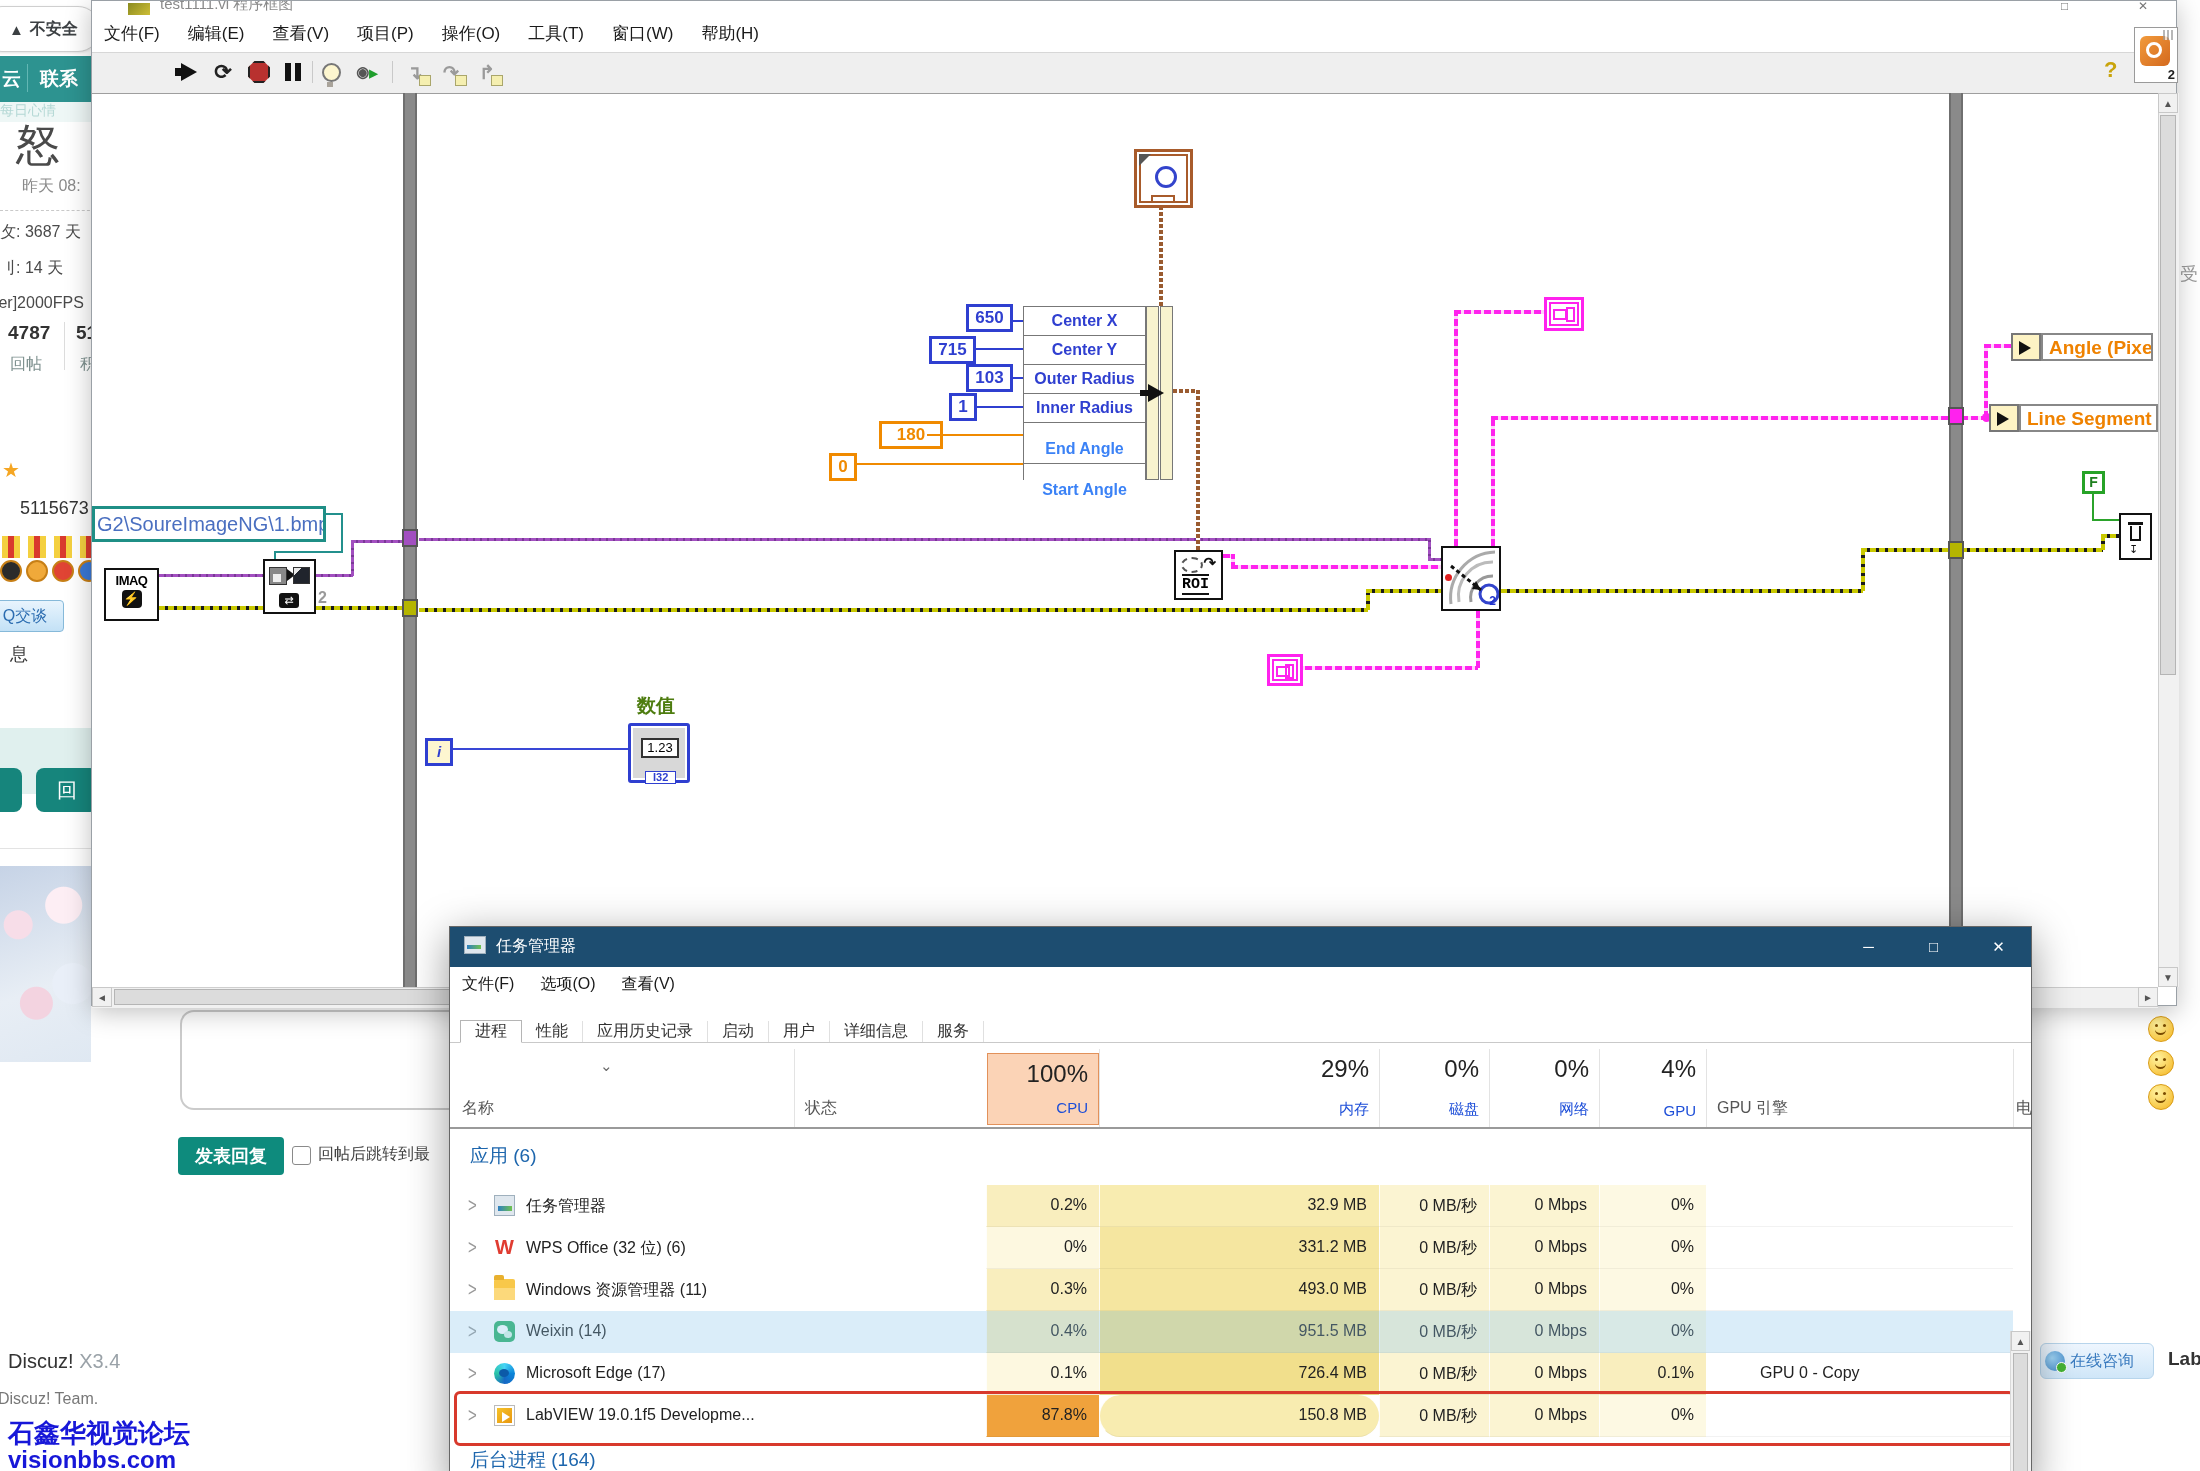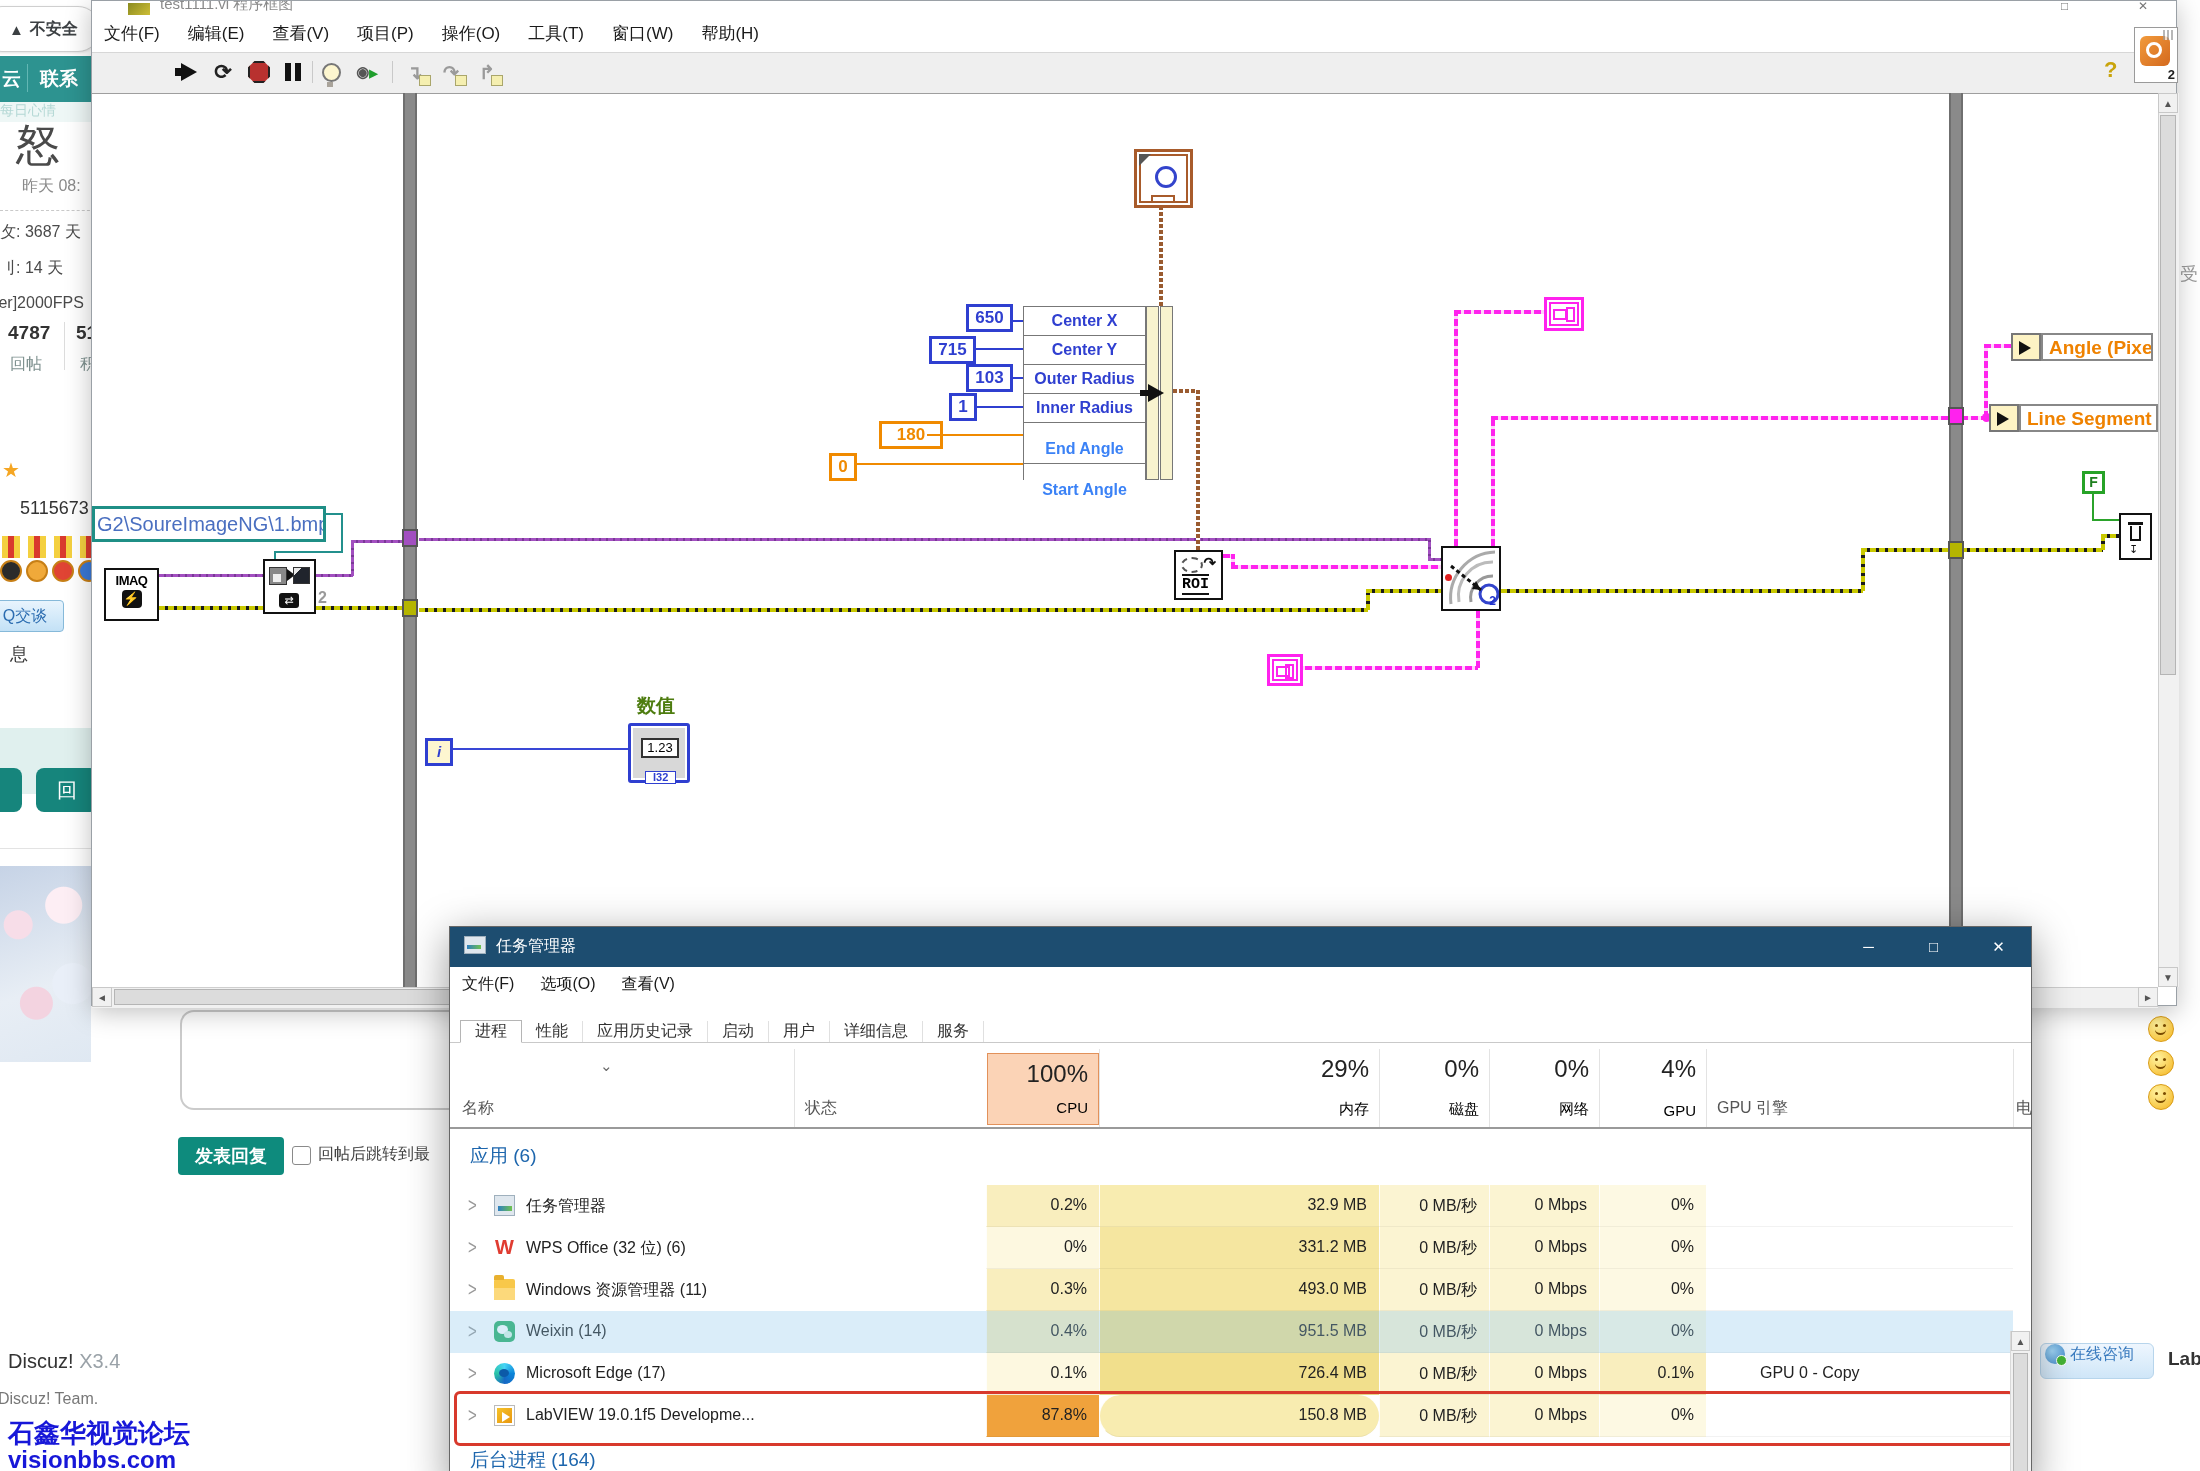--- a/index.html
+++ b/index.html
@@ -46,21 +46,21 @@
   .postbtn{position:absolute;left:178px;top:1137px;width:106px;height:38px;background:#0e8b7d;border:none;
     border-radius:4px;color:#fff;font-size:18px;font-weight:bold;}
   .jumpchk{position:absolute;left:292px;top:1146px;width:17px;height:17px;background:#fff;border:1px solid #8a8a8a;border-radius:3px;}
   .jumplab{position:absolute;left:318px;top:1144px;font-size:16px;color:#444;white-space:nowrap;}
   .discuz{position:absolute;left:8px;top:1350px;font-size:20px;color:#333;font-weight:bold;}
   .discuz span{color:#9aa2a8;font-weight:normal;}
   .team{position:absolute;left:-2px;top:1390px;font-size:16px;color:#777;}
   .sitename{position:absolute;left:8px;top:1416px;font-size:26px;font-weight:bold;color:#1717d8;}
   .siteurl{position:absolute;left:8px;top:1446px;font-size:24px;font-weight:bold;color:#1717d8;}
   .consult{position:absolute;left:2040px;top:1343px;width:112px;height:34px;border:1px solid #b7d5ec;border-radius:6px;
-    background:linear-gradient(#eef6fe,#cfe6f8);display:flex;align-items:flex-start;}
+    background:linear-gradient(#eef6fe,#cfe6f8);display:flex;align-items:center;}
   .consult .qico{width:20px;height:20px;margin-left:4px;border-radius:50%;
     background:radial-gradient(circle at 35% 35%,#9fd4f5,#3d85c6);position:relative;}
   .consult .qico::after{content:"";position:absolute;right:-2px;bottom:-2px;width:9px;height:9px;border-radius:50%;
     background:#44b235;border:1px solid #fff;}
   .consult .ct{margin-left:5px;font-size:16px;color:#3a7bbf;}
   .labv{position:absolute;left:2168px;top:1348px;font-size:19px;font-weight:bold;color:#333;}
   .vbar{position:absolute;left:2026px;top:1336px;width:4px;height:72px;background:#3a66c9;}
   .smiley{position:absolute;width:24px;height:24px;border-radius:50%;border:1px solid #d99b14;
     background:radial-gradient(circle at 35% 30%,#fff3a0,#f4b41f);}
   .smiley::before{content:"";position:absolute;left:6px;top:7px;width:3px;height:3px;border-radius:50%;background:#7a4c00;box-shadow:8px 0 0 #7a4c00;}
@@ -195,21 +195,21 @@
   .tmmenubar{position:absolute;left:0;top:40px;width:100%;height:34px;background:#fff;display:flex;align-items:center;
     padding-left:12px;gap:26px;box-sizing:border-box;}
   .tmmenubar .mi{font-size:16px;color:#1a1a1a;}
   .tmtabs{position:absolute;left:0;top:74px;width:100%;height:42px;background:#fff;border-bottom:1px solid #c9c9c9;
     display:flex;align-items:flex-end;padding-left:10px;box-sizing:border-box;}
   .tmtab{font-size:16px;color:#333;padding:0 14px;border-right:1px solid #e0e0e0;}
   .tmtab.active{border:1px solid #b5b5b5;border-bottom:1px solid #fff;background:#fff;margin-bottom:-1px;}
   .tmheader{position:absolute;left:0;top:122px;width:100%;height:80px;background:#fff;border-bottom:2px solid #9a9a9a;box-sizing:border-box;}
   .hcol{position:absolute;top:0;height:78px;border-left:1px solid #e3e3e3;box-sizing:border-box;}
   .hpct{position:absolute;right:10px;top:6px;font-size:24px;color:#222;}
-  .hlab{position:absolute;right:10px;bottom:8px;font-size:15px;color:#000000;}
+  .hlab{position:absolute;right:10px;bottom:8px;font-size:15px;color:#1d4ed8;}
   .hname{position:absolute;left:12px;bottom:8px;font-size:16px;color:#555;}
   .chev{position:absolute;left:150px;top:8px;color:#666;font-size:15px;}
   .cpuhead{position:absolute;left:537px;top:4px;width:112px;height:72px;background:#fbd3b6;border:1px solid #e2915a;box-sizing:border-box;}
   .tmbody{position:absolute;left:0;top:202px;width:100%;bottom:0;background:#fff;}
   .grouphead{position:absolute;left:20px;font-size:19px;color:#1d66ad;}
   .prow{position:absolute;left:0;width:1563px;height:42px;}
   .prow .cell{position:absolute;top:0;height:42px;box-sizing:border-box;border-bottom:1px solid rgba(0,0,0,.05);}
   .prow .vcell{font-size:16px;color:#222;text-align:right;padding:11px 12px 0 0;border-left:1px solid rgba(255,255,255,.9);}
   .prow .chv{position:absolute;left:18px;top:11px;color:#999;font-size:15px;transform:scaleY(1.3);}
   .prow .pic{position:absolute;left:44px;top:10px;width:21px;height:21px;}

